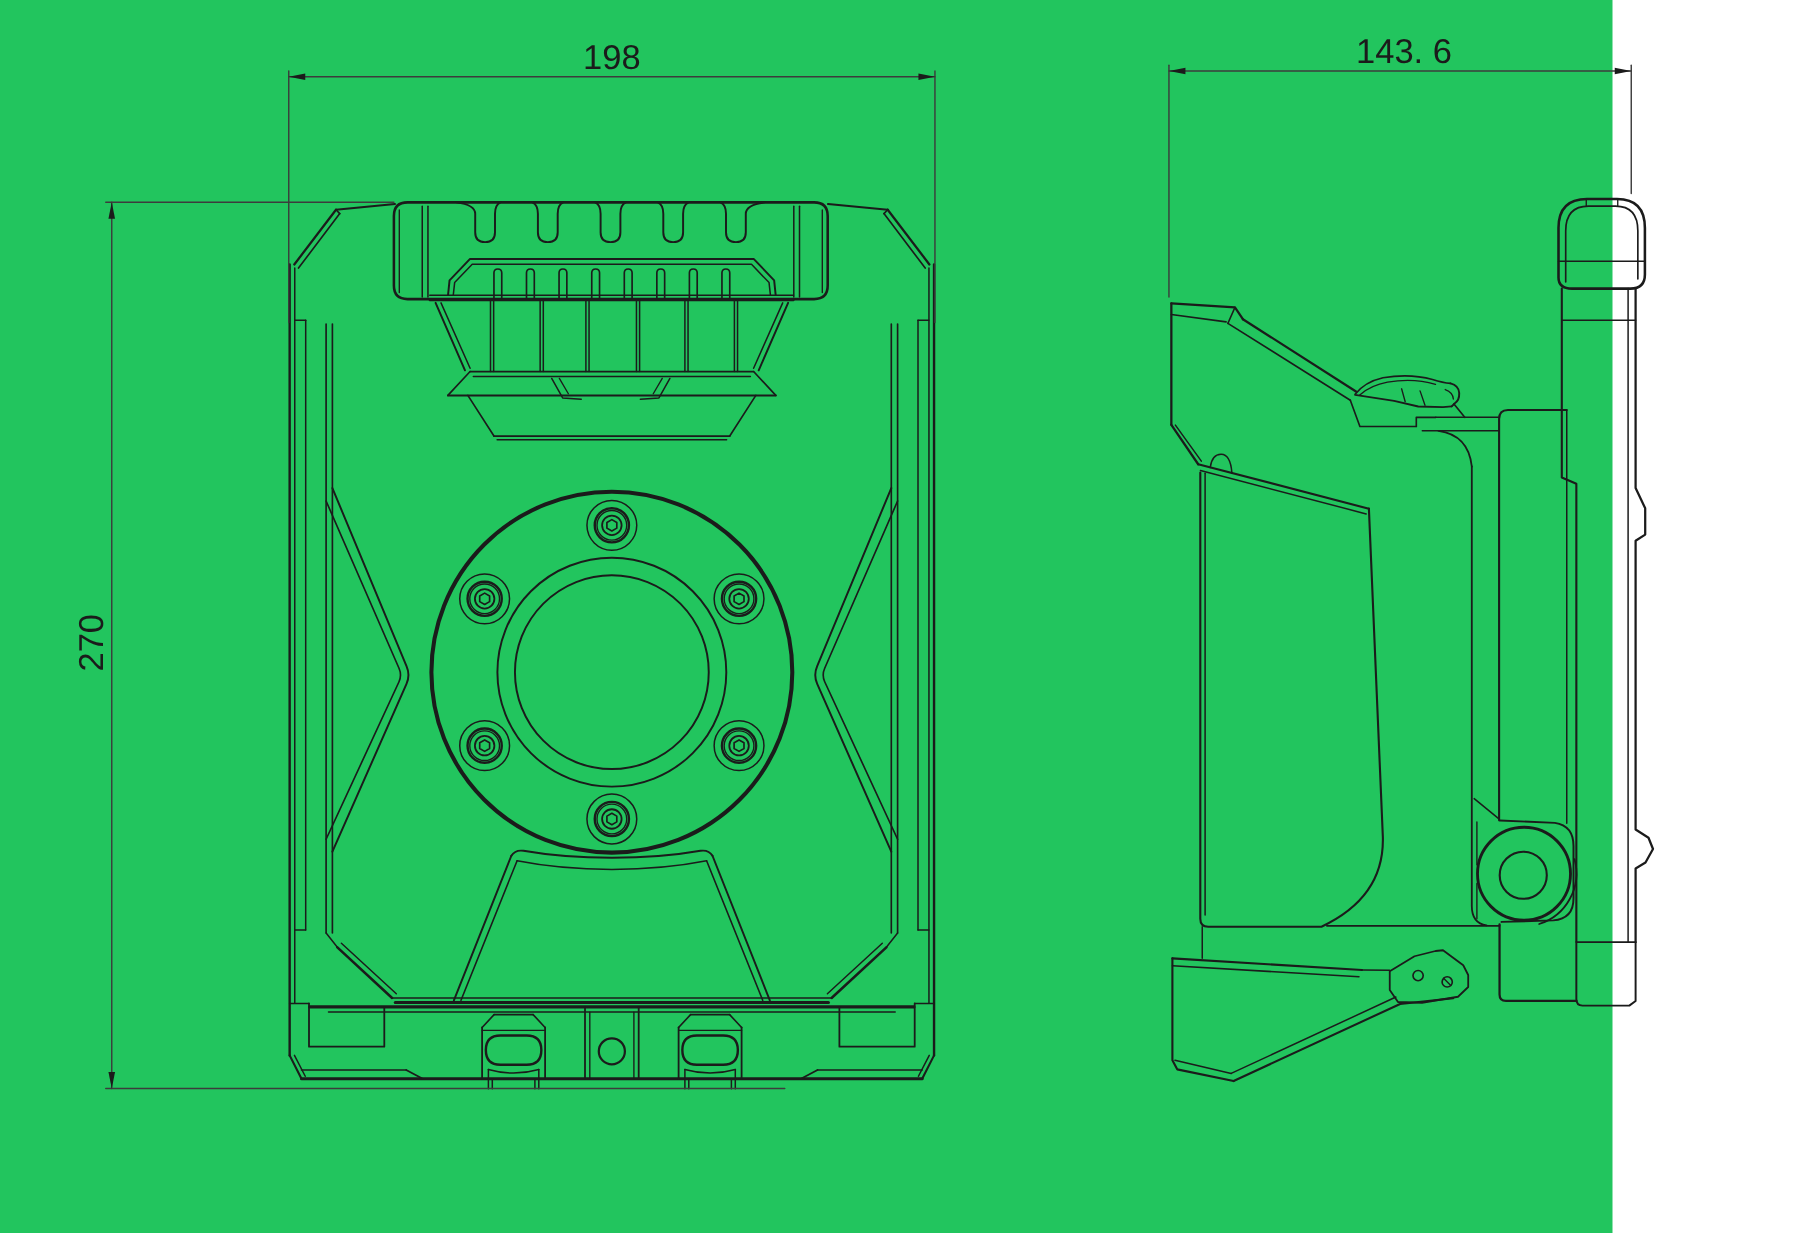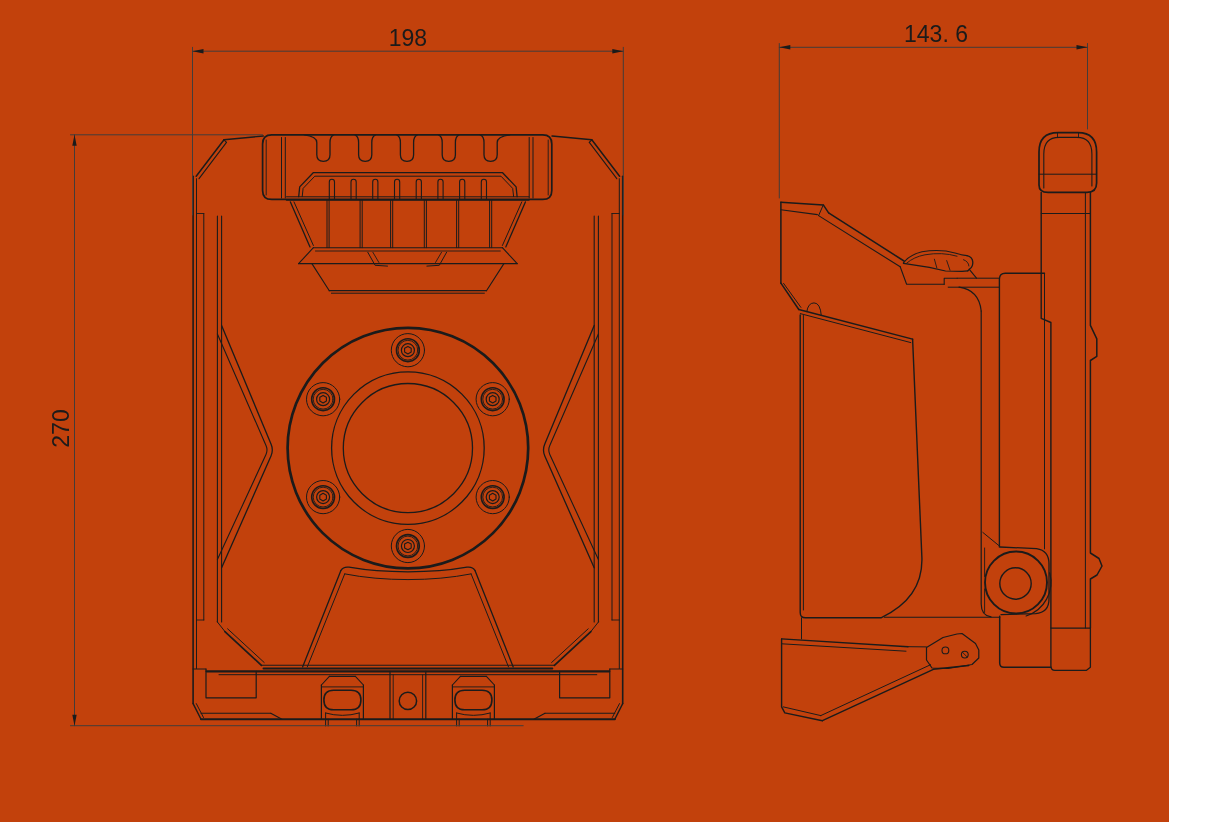--- a/index.html
+++ b/index.html
@@ -2,21 +2,21 @@
 <html><head>
 <meta charset="utf-8">
 <style>
   html, body {
     margin: 0; padding: 0;
     width: 1211px; height: 822px;
     background: #ffffff;
     overflow: hidden;
     font-family: "Liberation Sans", sans-serif;
   }
-  .sheet { position: relative; width: 1169px; height: 822px; background: #c2410c; }
+  .sheet { position: relative; width: 1075px; height: 822px; background: #22c55e; }
   svg { display: block; }
   .dimtext {
     font-family: "Liberation Sans", sans-serif;
     font-size: 23px;
     fill: #1b1b1b;
     stroke: none;
   }
 </style>
 </head>
 <body>

